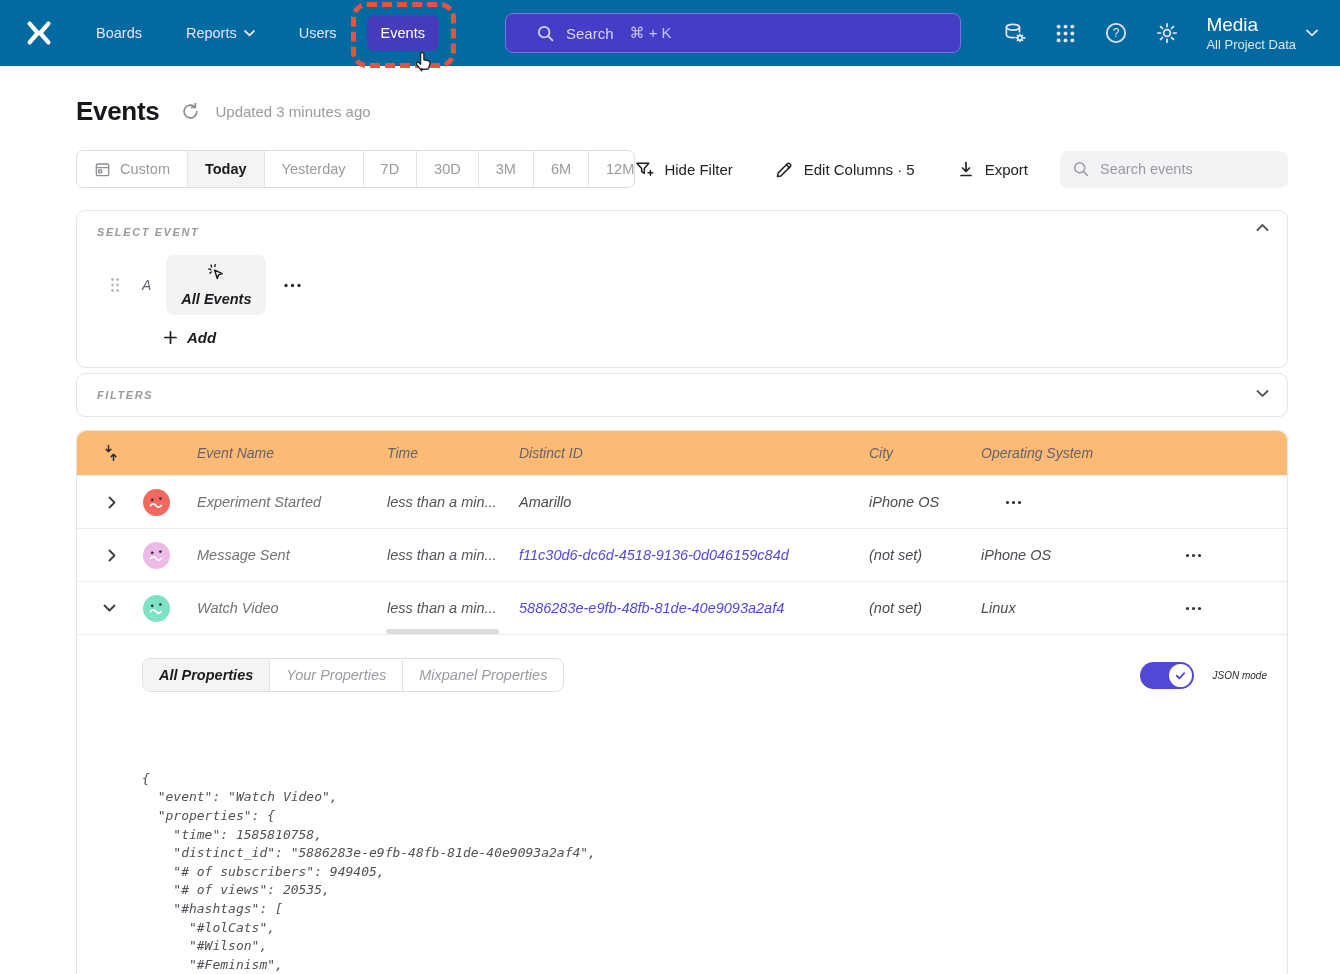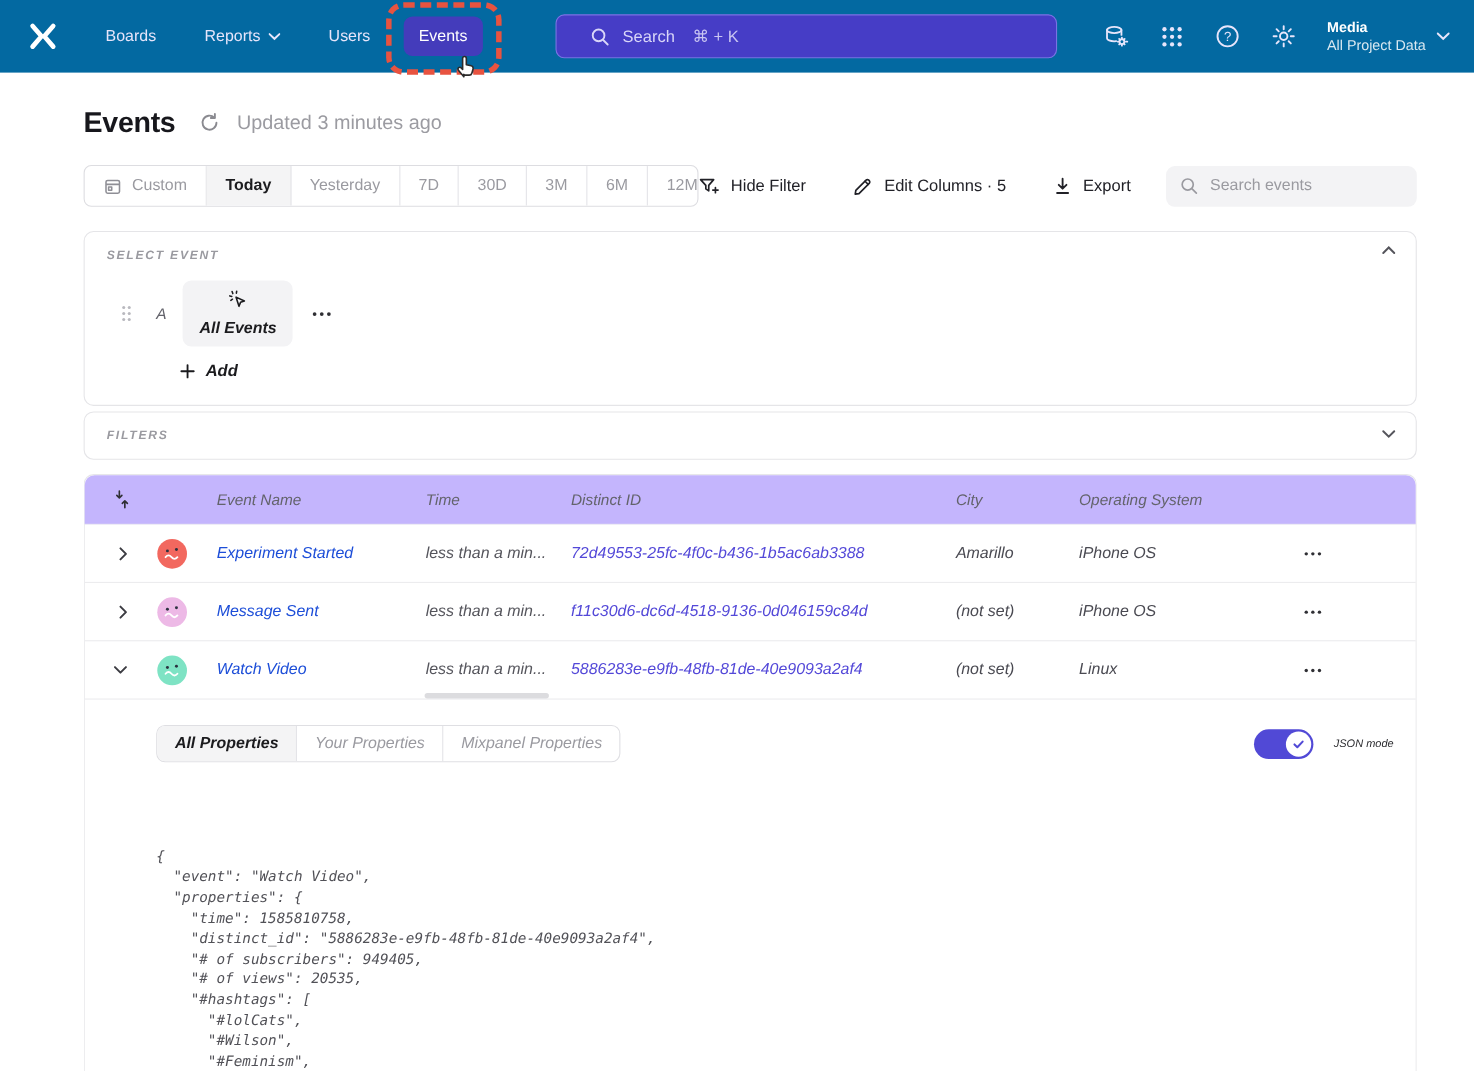--- a/index.html
+++ b/index.html
@@ -16,29 +16,29 @@
   .nav-highlight { position:absolute; inset:-13px -17px -17px -16px; border:5px dashed #E85340;
     border-radius:16px; pointer-events:none; }
   .nav-cursor { position:absolute; left:58%; bottom:-14px; }
   .nav-search { margin-left:50px; width:456px; height:40px; background:#463DC6; border:1px solid #7A73E3;
     border-radius:8px; display:flex; align-items:center; padding:0 30px; color:#D9D6F8; font-size:15px; }
   .nav-search .s-label { margin-left:11px; }
   .nav-search .s-shortcut { margin-left:16px; color:#C9C5F2; }
   .nav-right { margin-left:auto; display:flex; align-items:center; gap:27px; color:#E7E5FB; }
   .nav-icon-btn { display:flex; cursor:pointer; }
   .project { display:flex; align-items:center; gap:10px; cursor:pointer; }
-  .project-name { font-size:13px; font-weight:700; color:#fff; line-height:1.25; }
+  .project-name { font-size:19px; font-weight:400; color:#fff; line-height:1.25; }
   .project-scope { font-size:13px; color:rgba(255,255,255,.85); line-height:1.25; }
 
   
   .main { padding:28px 52px 0 76px; }
   .title-row { display:flex; align-items:center; gap:15px; height:34px; }
   h1 { font-size:26px; font-weight:700; letter-spacing:-.3px; color:#17171c; }
   .refresh-btn { display:flex; color:#8a8a90; cursor:pointer; margin-left:7px; }
-  .updated { font-size:18px; color:#9b9ba1; }
+  .updated { font-size:15px; color:#9b9ba1; }
 
   .controls-row { margin-top:22px; display:flex; align-items:center; }
   .segmented { display:inline-flex; align-items:stretch; height:38px; border:1px solid #DDDDE1;
     border-radius:7px; background:#fff; overflow:hidden; }
   .seg-opt { display:flex; align-items:center; gap:9px; padding:0 17px; font-size:14.5px;
     color:#9a9aa0; border-right:1px solid #E4E4E8; cursor:pointer; white-space:nowrap; }
   .seg-opt:last-child { border-right:none; }
   .seg-opt.active { background:#F4F4F5; color:#1b1b1e; font-weight:700; }
   .toolbar { margin-left:auto; display:flex; align-items:center; }
   .tool-btn { display:flex; align-items:center; gap:10px; font-size:15px; color:#212127;
@@ -63,29 +63,29 @@
   .add-btn { margin-top:14px; margin-left:66px; display:inline-flex; align-items:center; gap:9px;
     font-size:15px; font-weight:600; color:#1b1b1e; cursor:pointer; }
   .card-filters { margin-top:5px; height:44px; display:flex; align-items:center; padding:0 20px; position:relative; }
 
   .results-line { margin-top:27px; font-size:14.5px; color:#3a3a40; }
   .results-line b { font-weight:700; color:#141418; }
 
   
   .table-card { margin-top:13px; position:relative; border-bottom:none; border-radius:9px 9px 0 0; }
   .tgrid { display:grid; grid-template-columns:48px 62px 190px 132px 350px 112px 180px 1fr; align-items:center; }
-  .thead { height:45px; background:#c4b5fd; border-bottom:1px solid #ECECEE; border-radius:9px 9px 0 0;
+  .thead { height:45px; background:#fdba74; border-bottom:1px solid #ECECEE; border-radius:9px 9px 0 0;
     color:#63636b; font-size:14px; }
   .th { padding-left:10px; }
   .sort-cell { display:flex; justify-content:flex-end; padding-right:7px; color:#2f2f34; cursor:pointer; }
   .trow { height:53px; border-bottom:1px solid #ECECEE; font-size:14.5px; }
   .expander { display:flex; justify-content:flex-end; padding-right:9px; color:#3c3c42; cursor:pointer; }
   .avatar-cell { display:flex; justify-content:center; }
   .avatar { width:27px; height:27px; border-radius:50%; display:flex; align-items:center; justify-content:center; }
-  .cell-name { padding-left:10px; color:#1d4ed8; }
+  .cell-name { padding-left:10px; color:#737373; }
   .cell-time { padding-left:10px; color:#55555c; }
   .cell-id { padding-left:10px; color:#5348D8; cursor:pointer; overflow:hidden; white-space:nowrap; }
   .cell-dim { padding-left:10px; color:#4a4a52; }
   .row-actions { padding-left:34px; }
   .dots { color:#2f2f34; display:flex; cursor:pointer; }
   .h-scroll-thumb { position:absolute; left:309px; top:198px; width:113px; height:5px;
     background:#DCDCDF; border-radius:3px; }
 
   
   .detail { padding:23px 20px 40px 65px; }
@@ -399,21 +399,20 @@
             <span class="avatar" style="background: rgb(242, 104, 95);">
               <svg width="19" height="17" viewBox="0 0 19 17">
                 <circle cx="5.2" cy="5.8" r="1.35" fill="#2b3240"></circle>
                 <circle cx="13.4" cy="4.6" r="1.35" fill="#2b3240"></circle>
                 <path d="M3.5 11.5 q2.7 -3.2 5.4 0 t5.4 0" fill="none" stroke="#fff" stroke-width="1.7" stroke-linecap="round"></path>
               </svg>
             </span>
           </span>
           <span class="cell-name">Experiment Started</span>
           <span class="cell-time">less than a min...</span>
-          <span class="cell-id">72d49553-25fc-4f0c-b436-1b5ac6ab3388</span>
           <span class="cell-dim">Amarillo</span>
           <span class="cell-dim">iPhone OS</span>
           <span class="row-actions">
             <span class="dots">
               <svg width="17" height="5" viewBox="0 0 17 5" fill="currentColor">
                 <circle cx="2.5" cy="2.5" r="1.55"></circle>
                 <circle cx="8.5" cy="2.5" r="1.55"></circle>
                 <circle cx="14.5" cy="2.5" r="1.55"></circle>
               </svg>
             </span>

